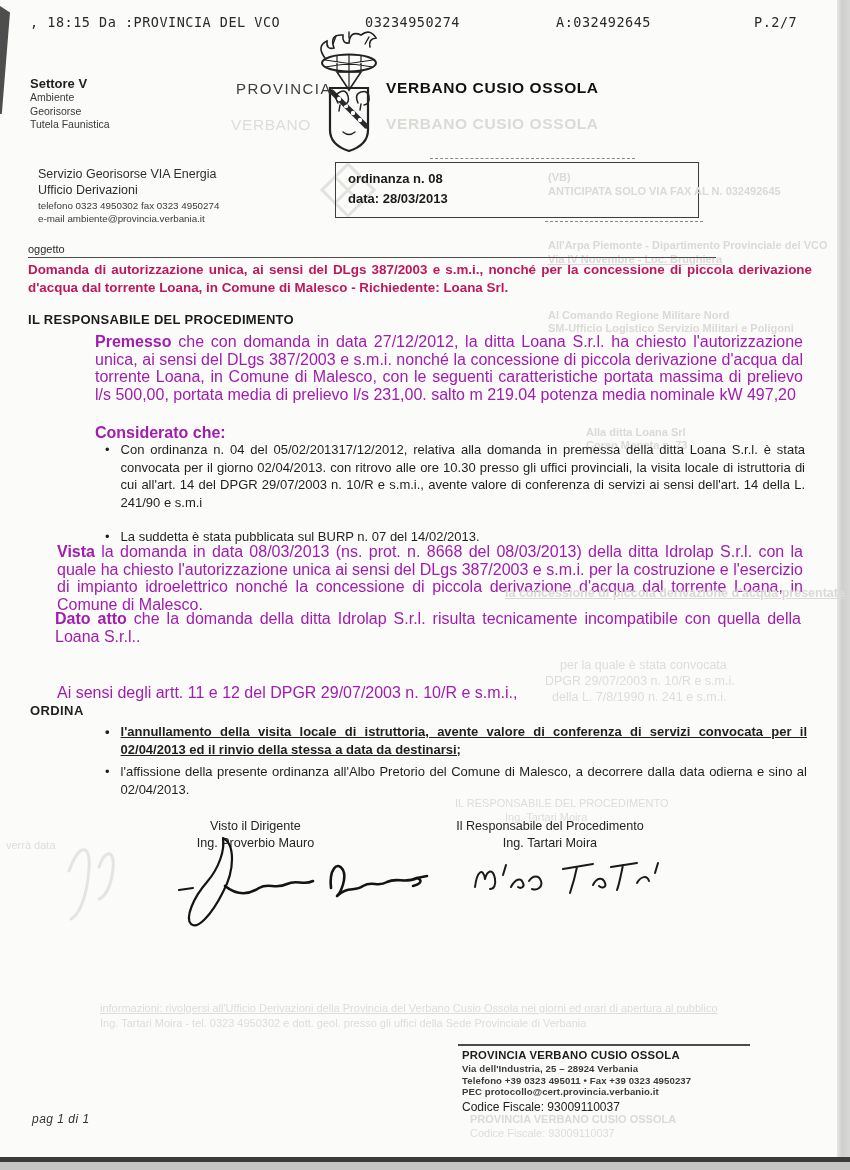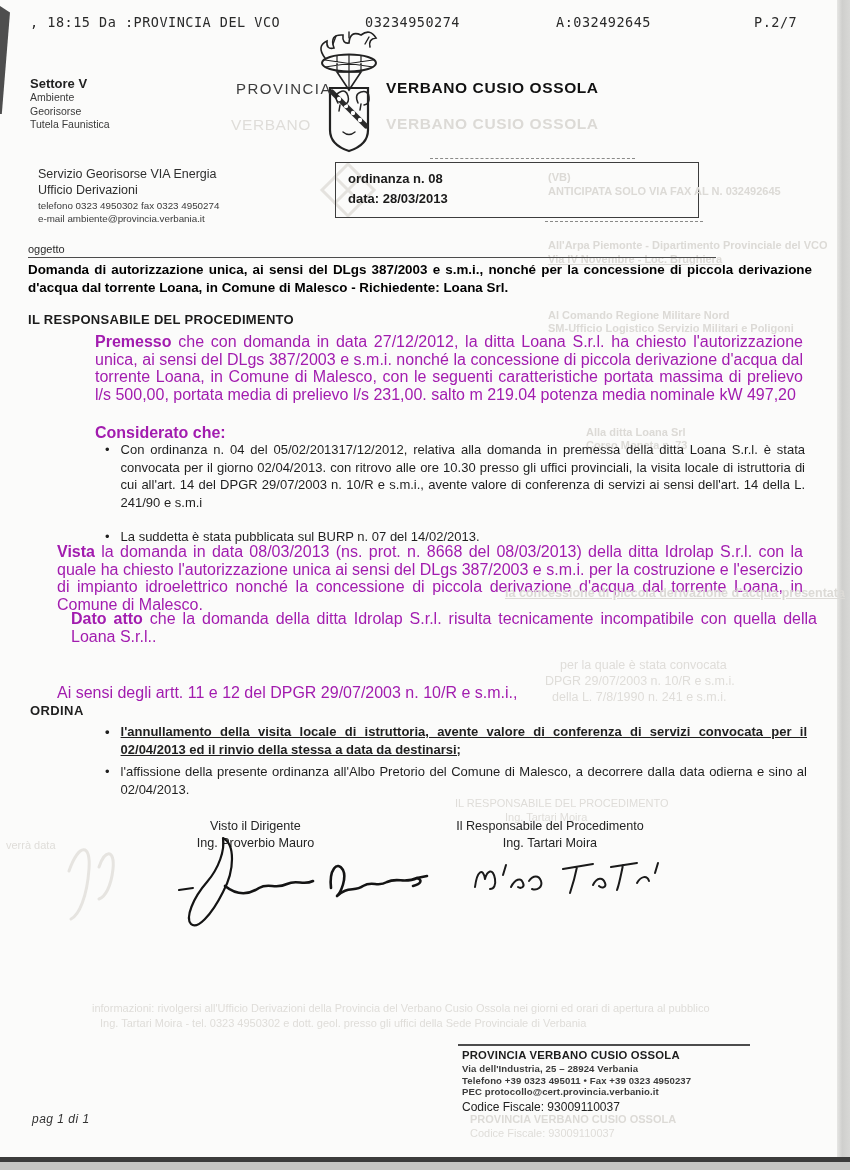--- a/index.html
+++ b/index.html
@@ -15,21 +15,21 @@
   .prov-name{font-size:15.5px;font-weight:700;letter-spacing:.6px;color:#111;}
   .svc1{font-size:12.5px;color:#2e2e2e;line-height:16px;}
   .svc-small{font-size:9.8px;color:#3a3a3a;line-height:12.5px;}
   
   .ordbox{border:1.6px solid #3d3d3d;background:transparent;}
   .ordbox .ln{font-size:13px;font-weight:700;color:#1a1a1a;padding:3px 0 2px 12px;}
   .dash{border-top:1.5px dashed #8a8a88;height:0;}
   
   .lbl-oggetto{font-size:11px;color:#2b2b2b;}
   .rule{background:#4c4c4c;height:1.2px;}
-  .subject{font-size:13.4px;font-weight:700;line-height:17.5px;text-align:justify;color:#000000;}
+  .subject{font-size:13.4px;font-weight:700;line-height:17.5px;text-align:justify;color:#be185d;}
   
   .h1{font-size:13px;font-weight:700;letter-spacing:.3px;color:#1c1c1c;}
   .para{font-size:16px;line-height:17.6px;text-align:justify;color:#a21caf;margin:0;}
   .para b{font-weight:700;}
   .li{display:flex;gap:11px;}
   .li .dot{font-size:13px;line-height:17.6px;}
   .li .txt{font-size:13px;line-height:17.6px;text-align:justify;flex:1;}
   .boldu{font-weight:700;text-decoration:underline;}
   .ordina{font-size:13px;font-weight:700;letter-spacing:.4px;}
   
@@ -150,21 +150,21 @@
     <span class="dot">•</span>
     <span class="txt">Con ordinanza n. 04 del 05/02/201317/12/2012, relativa alla domanda in premessa della ditta Loana S.r.l. è stata convocata per il giorno 02/04/2013. con ritrovo alle ore 10.30 presso gli uffici provinciali, la visita locale di istruttoria di cui all'art. 14 del DPGR 29/07/2003 n. 10/R e s.m.i., avente valore di conferenza di servizi ai sensi dell'art. 14 della L. 241/90 e s.m.i</span>
   </div>
   <div class="abs li" style="left:105px;top:528px;width:700px;">
     <span class="dot">•</span>
     <span class="txt">La suddetta è stata pubblicata sul BURP n. 07 del 14/02/2013.</span>
   </div>
 
   <p class="abs para" style="left:57px;top:543px;width:746px;"><b>Vista</b><span> la domanda in data 08/03/2013 (ns. prot. n. 8668 del 08/03/2013) della ditta Idrolap S.r.l. con la quale ha chiesto l'autorizzazione unica ai sensi del DLgs 387/2003 e s.m.i. per la costruzione e l'esercizio di impianto idroelettrico nonché la concessione di piccola derivazione d'acqua dal torrente Loana, in Comune di Malesco.</span></p>
 
-  <p class="abs para" style="left:71px;top:610px;width:746px;"><b>Dato atto</b><span> che la domanda della ditta Idrolap S.r.l. risulta tecnicamente incompatibile con quella della Loana S.r.l..</span></p>
+  <p class="abs para" style="left:55px;top:610px;width:746px;"><b>Dato atto</b><span> che la domanda della ditta Idrolap S.r.l. risulta tecnicamente incompatibile con quella della Loana S.r.l..</span></p>
 
 
   <div class="abs para" style="left:57px;top:684px;width:746px;">Ai sensi degli artt. 11 e 12 del DPGR 29/07/2003 n. 10/R e s.m.i.,</div>
 
   <div class="abs ordina" style="left:30px;top:703px;">ORDINA</div>
 
   <div class="abs li" style="left:105px;top:723px;width:702px;">
     <span class="dot" style="font-weight:700;">•</span>
     <span class="txt boldu">l'annullamento della visita locale di istruttoria, avente valore di conferenza di servizi convocata per il 02/04/2013 ed il rinvio della stessa a data da destinarsi;</span>
   </div>
@@ -216,21 +216,21 @@
   </div>
   <div class="abs" style="left:45px;top:835px;">
     <svg width="130" height="95" viewBox="0 0 130 95">
       <g fill="none" stroke="#e6e4e0" stroke-width="3" stroke-linecap="round">
         <path d="M24,36 C34,8 46,8 44,34 C42,62 34,80 26,84"></path>
         <path d="M54,32 C60,14 70,14 68,34 C66,52 60,62 54,64"></path>
       </g>
     </svg>
   </div>
 
-  <div class="abs g g-sm" style="left:92px;top:1001px;width:714px;white-space:nowrap;overflow:hidden;">informazioni: rivolgersi all'Ufficio Derivazioni della Provincia del Verbano Cusio Ossola nei giorni ed orari di apertura al pubblico</div>
+  <div class="abs g g-sm" style="left:100px;top:1001px;width:714px;white-space:nowrap;overflow:hidden;text-decoration:underline;">informazioni: rivolgersi all'Ufficio Derivazioni della Provincia del Verbano Cusio Ossola nei giorni ed orari di apertura al pubblico</div>
   <div class="abs g g-sm" style="left:100px;top:1016px;width:662px;white-space:nowrap;overflow:hidden;">Ing. Tartari Moira - tel. 0323 4950302 e dott. geol. presso gli uffici della Sede Provinciale di Verbania</div>
 
   <div class="abs rule" style="left:458px;top:1044px;width:292px;height:1.8px;"></div>
   <div class="abs" style="left:462px;top:1049px;">
     <div class="f-org">PROVINCIA VERBANO CUSIO OSSOLA</div>
     <div class="f-small" style="margin-top:2px;">Via dell'Industria, 25 – 28924 Verbania</div>
     <div class="f-small">Telefono  +39 0323 495011 • Fax  +39 0323 4950237</div>
     <div class="f-small">PEC   protocollo@cert.provincia.verbanio.it</div>
     <div class="f-cf" style="margin-top:2px;">Codice Fiscale: 93009110037</div>
   </div>

